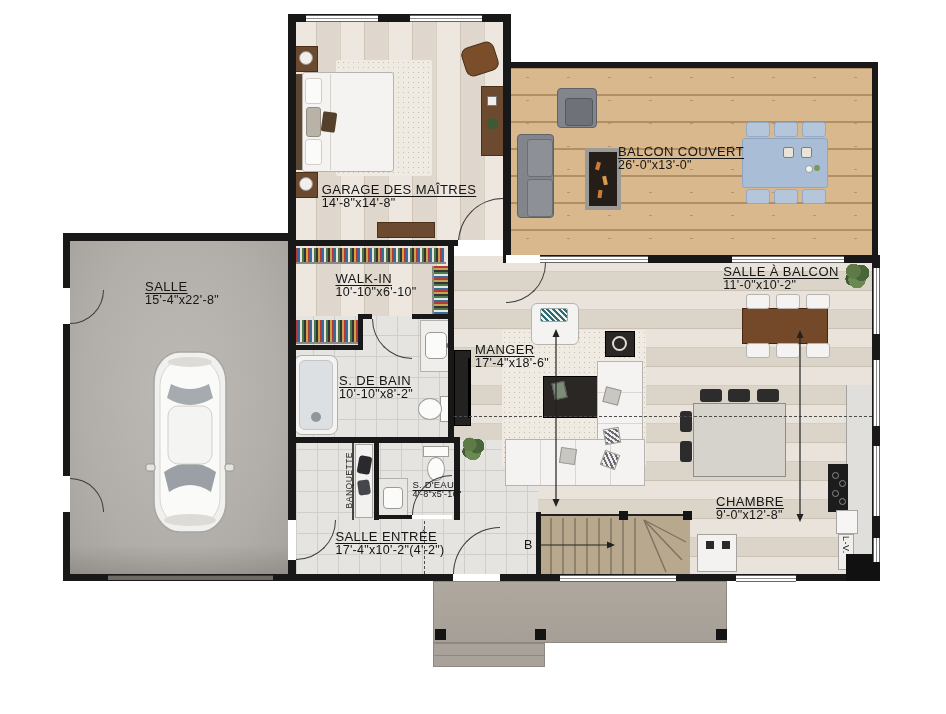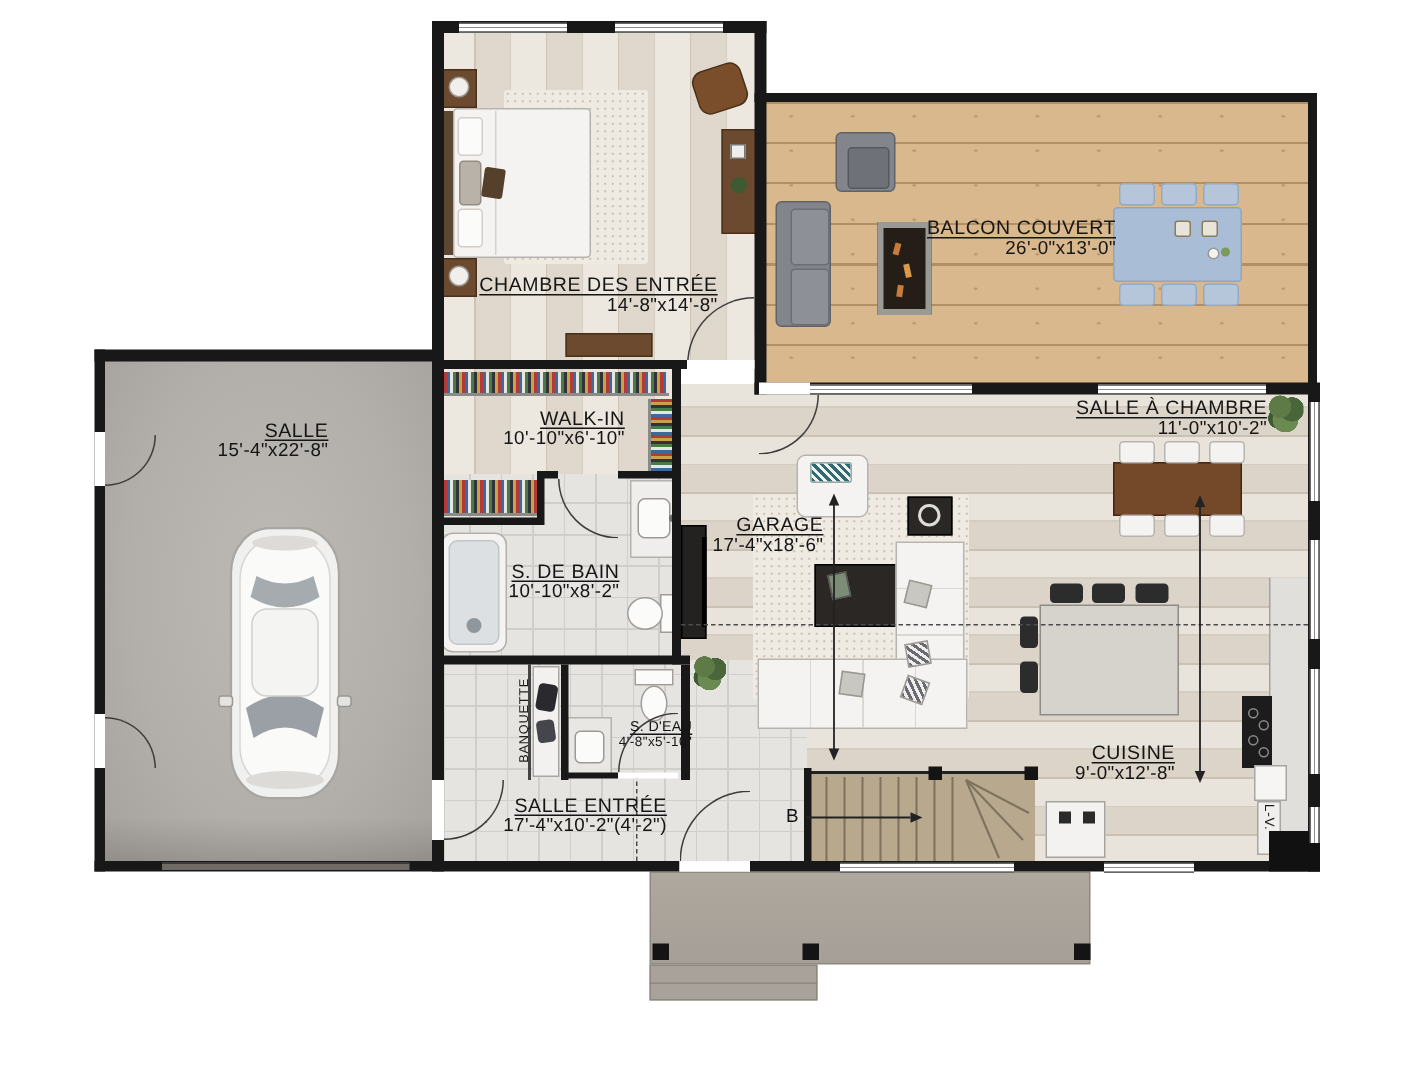--- a/index.html
+++ b/index.html
@@ -28,21 +28,21 @@
   .rug{background-color:#efebe3;background-image:radial-gradient(#c6bfb1 .8px,transparent 1px);background-size:5px 5px;border-radius:2px;}
   .wht{background:#f4f3f1;border:1px solid #b7b4af;}
   .brn{background:#6b4a2f;border:1px solid #4a3018;}
   .gry{background:#82868c;border:1px solid #5f6368;}
   .clothes{background:repeating-linear-gradient(90deg,#b33a3a 0 2px,#3a6b9b 2px 4px,#e8e4de 4px 6px,#4a7a4a 6px 8px,#33333a 8px 10px,#caa24a 10px 12px);border-bottom:2px solid #8a8a88;}
   .clothes-v{background:repeating-linear-gradient(0deg,#b33a3a 0 2px,#3a6b9b 2px 4px,#e8e4de 4px 6px,#4a7a4a 6px 8px,#33333a 8px 10px,#caa24a 10px 12px);border-left:2px solid #8a8a88;}
   .plant{background:radial-gradient(circle at 35% 35%,#5d7a47 0 32%,transparent 33%),radial-gradient(circle at 68% 42%,#49663a 0 36%,transparent 37%),radial-gradient(circle at 50% 68%,#6b8a52 0 40%,transparent 41%),radial-gradient(circle at 30% 65%,#3f5a33 0 28%,transparent 29%);}
   .dash-h{border-top:1.6px dashed #4c4c4c;z-index:3;}
   .dash-v{border-left:1.6px dashed #4c4c4c;z-index:3;}
   
-  .lbl{position:absolute;transform:translateX(-50%);text-align:right;color:#151515;line-height:1.08;white-space:nowrap;z-index:6;}
+  .lbl{position:absolute;transform:translateX(-50%);text-align:left;color:#151515;line-height:1.08;white-space:nowrap;z-index:6;}
   .lbl .nm{display:block;font-size:13px;letter-spacing:.4px;text-decoration:underline;text-underline-offset:2px;font-weight:500;}
   .lbl .dm{display:block;font-size:12.5px;letter-spacing:.3px;}
   .lbl.small .nm{font-size:9.5px;letter-spacing:.2px;}
   .lbl.small .dm{font-size:9px;}
   .vtext{position:absolute;color:#1d1d1d;z-index:6;writing-mode:vertical-rl;letter-spacing:.5px;}
   .vtext.up{transform:rotate(180deg);}
   svg{position:absolute;z-index:5;overflow:visible;}
 </style>
 </head>
 <body>
@@ -278,49 +278,49 @@
   <line x1="5" y1="6" x2="5" y2="186" stroke="#222" stroke-width="1.2"></line>
   <polygon points="1.5,8 5,0 8.5,8" fill="#222"></polygon>
   <polygon points="1.5,184 5,192 8.5,184" fill="#222"></polygon>
 </svg>
 
 <div class="lbl" style="left:182px;top:280px;">
   <span class="nm">SALLE</span>
   <span class="dm">15'-4"x22'-8"</span>
 </div>
 <div class="lbl" style="left:399px;top:183px;">
-  <span class="nm">CHAMBRE DES ENTRÉE</span>
+  <span class="nm">GARAGE DES MAÎTRES</span>
   <span class="dm">14'-8"x14'-8"</span>
 </div>
 <div class="lbl" style="left:681px;top:145px;">
   <span class="nm">BALCON COUVERT</span>
   <span class="dm">26'-0"x13'-0"</span>
 </div>
 <div class="lbl" style="left:376px;top:272px;">
   <span class="nm">WALK-IN</span>
   <span class="dm">10'-10"x6'-10"</span>
 </div>
 <div class="lbl" style="left:376px;top:374px;">
   <span class="nm">S. DE BAIN</span>
   <span class="dm">10'-10"x8'-2"</span>
 </div>
 <div class="lbl small" style="left:437px;top:480px;">
   <span class="nm">S. D'EAU</span>
   <span class="dm">4'-8"x5'-10"</span>
 </div>
 <div class="lbl" style="left:512px;top:343px;">
-  <span class="nm">GARAGE</span>
+  <span class="nm">MANGER</span>
   <span class="dm">17'-4"x18'-6"</span>
 </div>
 <div class="lbl" style="left:781px;top:265px;">
-  <span class="nm">SALLE À CHAMBRE</span>
+  <span class="nm">SALLE À BALCON</span>
   <span class="dm">11'-0"x10'-2"</span>
 </div>
 <div class="lbl" style="left:750px;top:495px;">
-  <span class="nm">CUISINE</span>
+  <span class="nm">CHAMBRE</span>
   <span class="dm">9'-0"x12'-8"</span>
 </div>
 <div class="lbl" style="left:390px;top:530px;">
   <span class="nm">SALLE ENTRÉE</span>
   <span class="dm">17'-4"x10'-2"(4'-2")</span>
 </div>
 <div class="vtext up" style="left:344px;top:452px;font-size:8.5px;">BANQUETTE</div>
 <div class="vtext" style="left:841px;top:536px;font-size:9px;">L-V.</div>
 
 </body></html>

